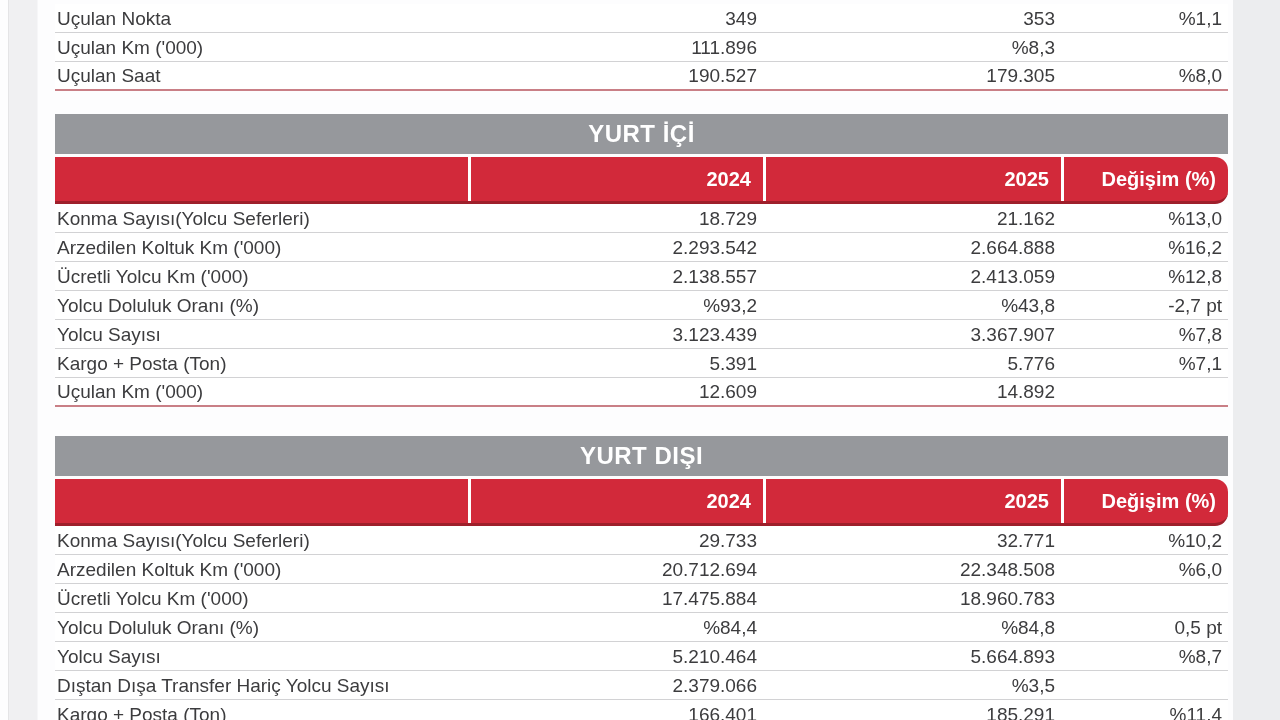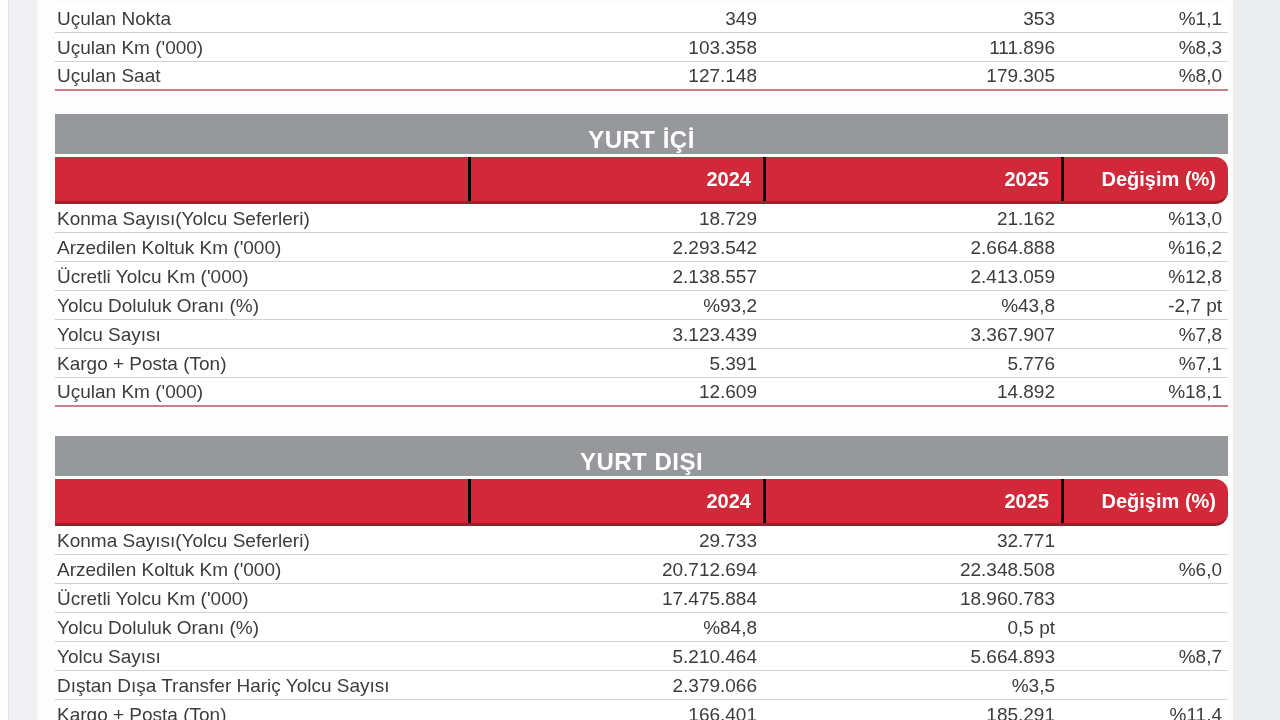--- a/index.html
+++ b/index.html
@@ -38,68 +38,67 @@
     border-bottom:1px solid var(--sep);
     background:#fff;
   }
   .row.end-red{border-bottom:2px solid var(--end-line);}
   .cell{font-size:19px;line-height:29px;white-space:nowrap;overflow:hidden;}
   .label-cell{padding-left:2px;text-align:left;}
   .num-cell{text-align:right;padding-right:6px;}
   .section-title-bar{
     height:40px;
     background:var(--section-gray);
-    display:flex;align-items:flex-end;justify-content:center;
+    display:flex;align-items:center;justify-content:center;
     margin-bottom:3px;
   }
   .section-title-bar span{
     color:#fff;font-size:24px;font-weight:bold;letter-spacing:0.5px;
   }
   .sec-1 .section-title-bar{margin-top:23px;}
   .sec-2 .section-title-bar{margin-top:29px;}
   .red-header{
     display:grid;
     grid-template-columns:413px 295px 298px 167px;
     height:47px;
     background:var(--header-red);
     border-bottom:3px solid var(--header-red-border);
     border-radius:0 13px 13px 0;
   }
   .hc{
     color:#fff;font-size:20px;font-weight:bold;
     line-height:44px;text-align:right;padding-right:12px;
     white-space:nowrap;
   }
-  .hc + .hc{border-left:3px solid #000000;padding-left:34px;}
+  .hc + .hc{border-left:3px solid #ffffff;padding-left:34px;}
   .hc.hc-empty{border-left:none;}
 </style>
 </head>
 <body>
 
 <div class="left-strip"></div>
 <div class="right-strip"></div>
 
 <div class="content">
 
   <div class="top-table" id="rows-top">
       <div class="row">
         <div class="cell label-cell">Uçulan Nokta</div>
         <div class="cell num-cell">349</div>
         <div class="cell num-cell">353</div>
         <div class="cell num-cell">%1,1</div>
       </div>
       <div class="row">
         <div class="cell label-cell">Uçulan Km ('000)</div>
-        <div class="cell num-cell">103.358</div>
         <div class="cell num-cell">111.896</div>
         <div class="cell num-cell">%8,3</div>
       </div>
       <div class="row end-red">
         <div class="cell label-cell">Uçulan Saat</div>
-        <div class="cell num-cell">127.148</div>
+        <div class="cell num-cell">190.527</div>
         <div class="cell num-cell">179.305</div>
         <div class="cell num-cell">%8,0</div>
       </div>
     </div>
 
   <div class="section sec-1">
     <div class="section-title-bar">
       <span>YURT İÇİ</span>
     </div>
     <div class="red-header">
@@ -142,54 +141,55 @@
         <div class="row">
           <div class="cell label-cell">Kargo + Posta (Ton)</div>
           <div class="cell num-cell">5.391</div>
           <div class="cell num-cell">5.776</div>
           <div class="cell num-cell">%7,1</div>
         </div>
         <div class="row end-red">
           <div class="cell label-cell">Uçulan Km ('000)</div>
           <div class="cell num-cell">12.609</div>
           <div class="cell num-cell">14.892</div>
-          <div class="cell num-cell">%18,1</div>
         </div>
       </div>
   </div>
 
   <div class="section sec-2">
     <div class="section-title-bar">
       <span>YURT DIŞI</span>
     </div>
     <div class="red-header">
       <div class="hc hc-empty"></div>
       <div class="hc">2024</div>
       <div class="hc">2025</div>
       <div class="hc">Değişim (%)</div>
     </div>
     <div id="rows-1">
         <div class="row">
           <div class="cell label-cell">Konma Sayısı(Yolcu Seferleri)</div>
           <div class="cell num-cell">29.733</div>
           <div class="cell num-cell">32.771</div>
+          <div class="cell num-cell">%10,2</div>
         </div>
         <div class="row">
           <div class="cell label-cell">Arzedilen Koltuk Km ('000)</div>
           <div class="cell num-cell">20.712.694</div>
           <div class="cell num-cell">22.348.508</div>
           <div class="cell num-cell">%6,0</div>
         </div>
         <div class="row">
           <div class="cell label-cell">Ücretli Yolcu Km ('000)</div>
           <div class="cell num-cell">17.475.884</div>
           <div class="cell num-cell">18.960.783</div>
         </div>
         <div class="row">
           <div class="cell label-cell">Yolcu Doluluk Oranı (%)</div>
+          <div class="cell num-cell">%84,4</div>
           <div class="cell num-cell">%84,8</div>
           <div class="cell num-cell">0,5 pt</div>
         </div>
         <div class="row">
           <div class="cell label-cell">Yolcu Sayısı</div>
           <div class="cell num-cell">5.210.464</div>
           <div class="cell num-cell">5.664.893</div>
           <div class="cell num-cell">%8,7</div>
         </div>
         <div class="row">

